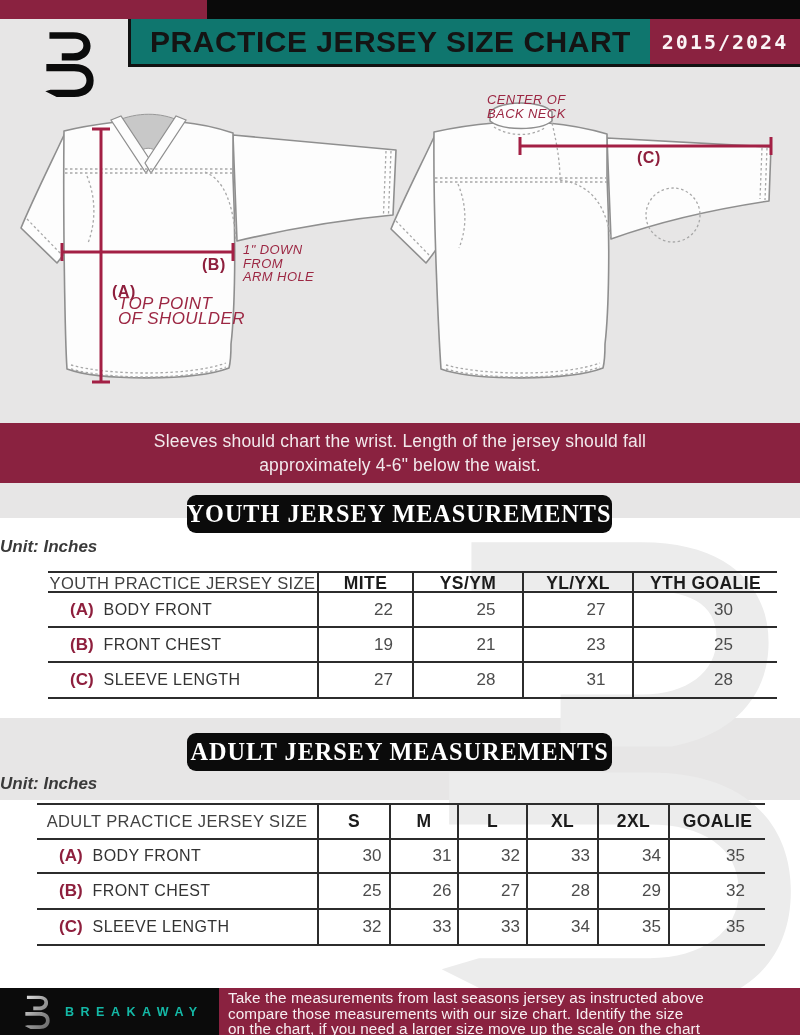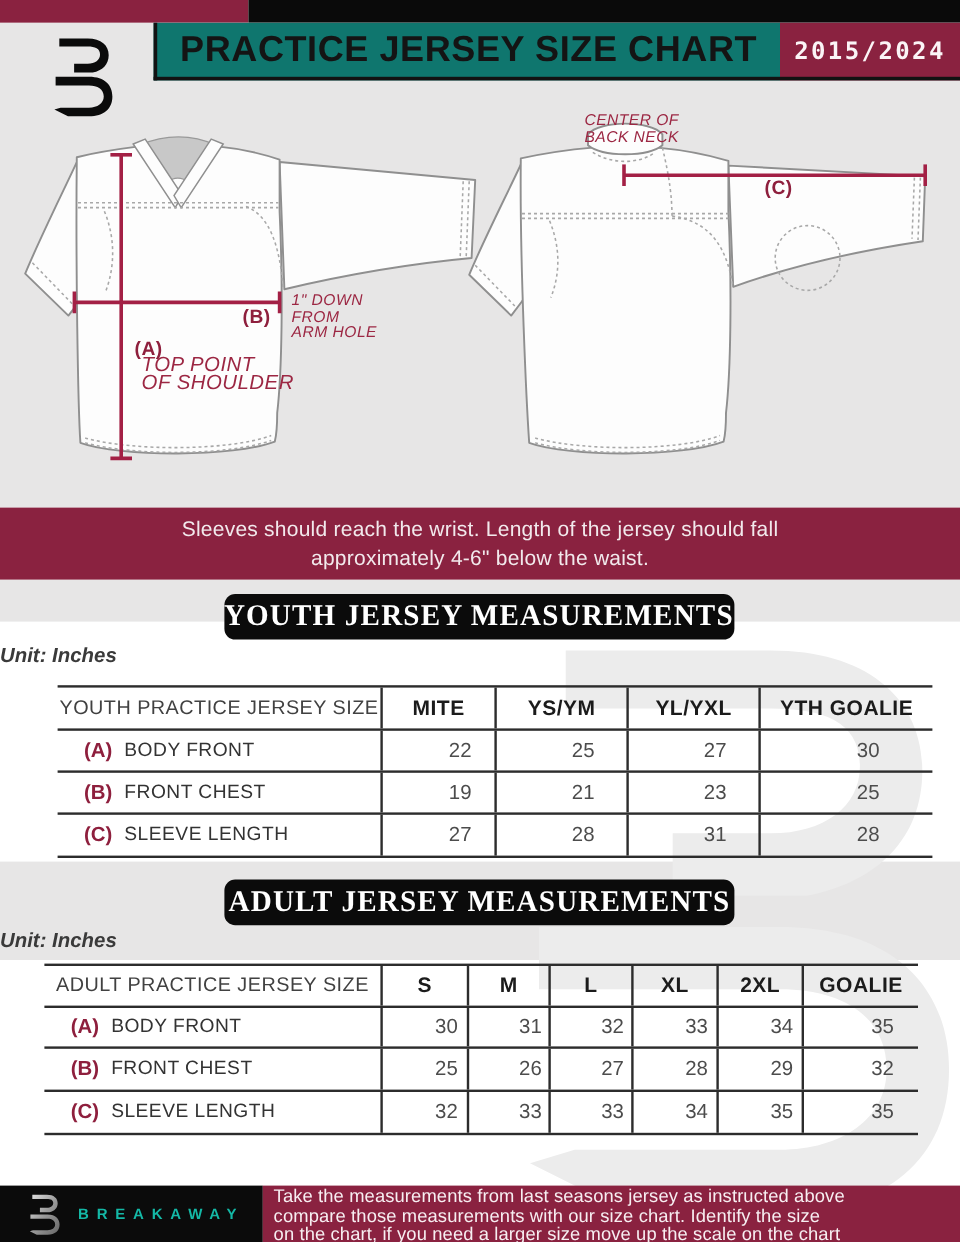--- a/index.html
+++ b/index.html
@@ -183,31 +183,31 @@
     <div>FROM</div>
     <div>ARM HOLE</div>
   </div>
   <div class="ann-key" style="left:637px;top:149px">(C)</div>
   <div class="ann-txt" style="left:487px;top:93px">
     <div>CENTER OF</div>
     <div>BACK NECK</div>
   </div>
 
   <div class="abs banner">
-    <div>Sleeves should reach the wrist. Length of the jersey should fall</div>
+    <div>Sleeves should chart the wrist. Length of the jersey should fall</div>
     <div>approximately 4-6" below the waist.</div>
   </div>
 
   <div class="abs section-box" style="top:495px">
     <span>YOUTH JERSEY MEASUREMENTS</span>
   </div>
   <div class="abs unit" style="top:537px">Unit: Inches</div>
 
   <div class="m-table yt" style="left:48px;top:571px;width:729px">
-    <div class="t-row" style="height:36px">
+    <div class="t-row" style="height:20px">
       <div class="c head-label">YOUTH PRACTICE JERSEY SIZE</div>
       <div class="c head-col">MITE</div>
       <div class="c head-col">YS/YM</div>
       <div class="c head-col">YL/YXL</div>
       <div class="c head-col">YTH GOALIE</div>
     </div>
     <div class="t-row" style="height:35px">
       <div class="c row-label">
         <span class="key">(A)</span>
         <span class="lbl">BODY FRONT</span>

